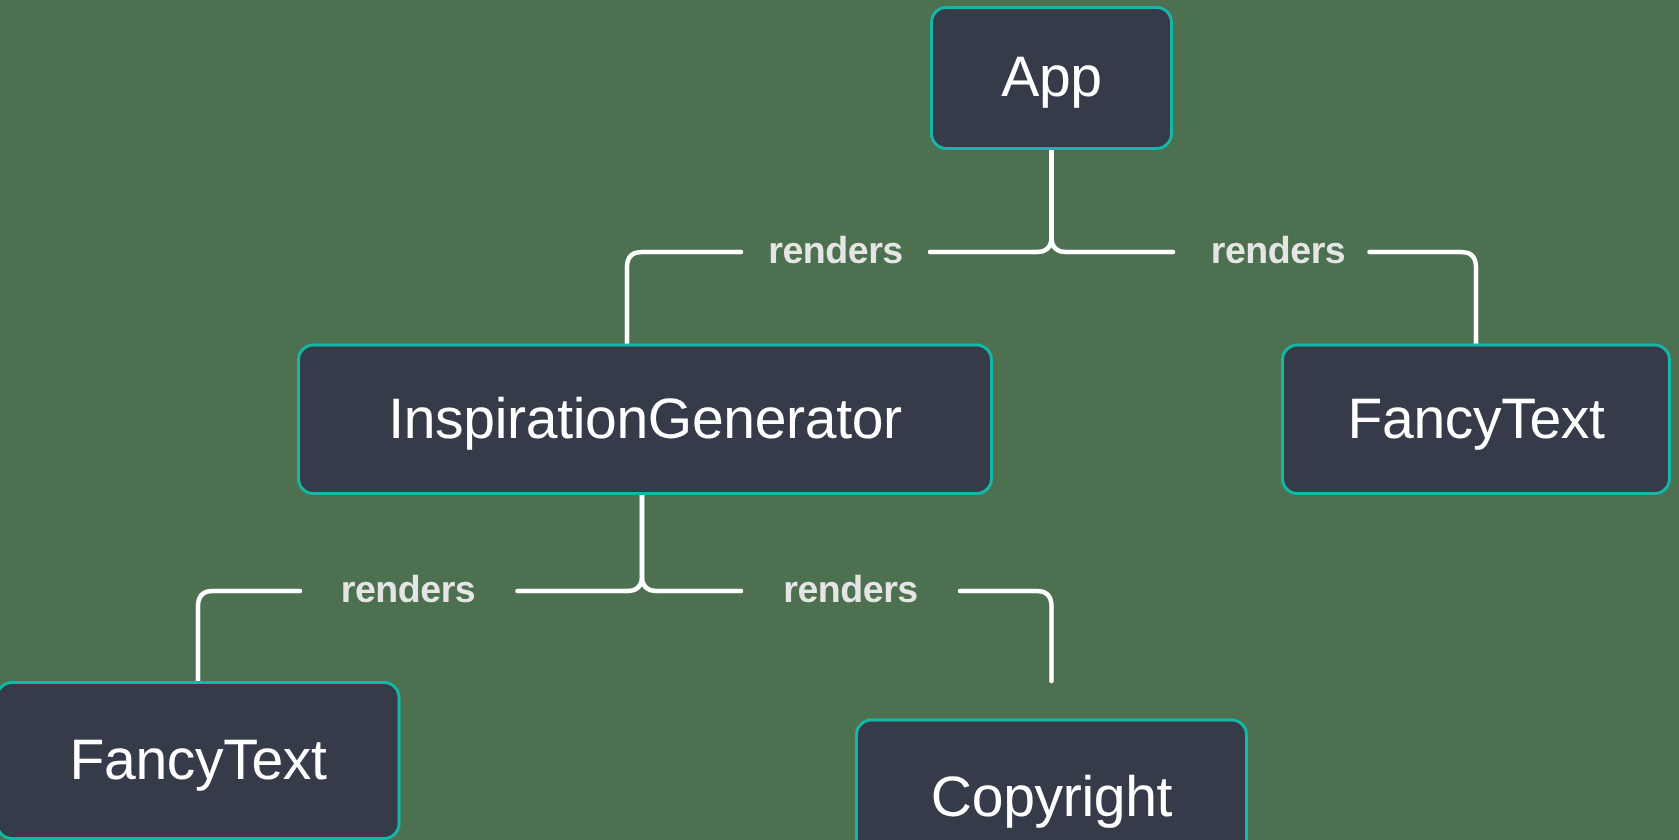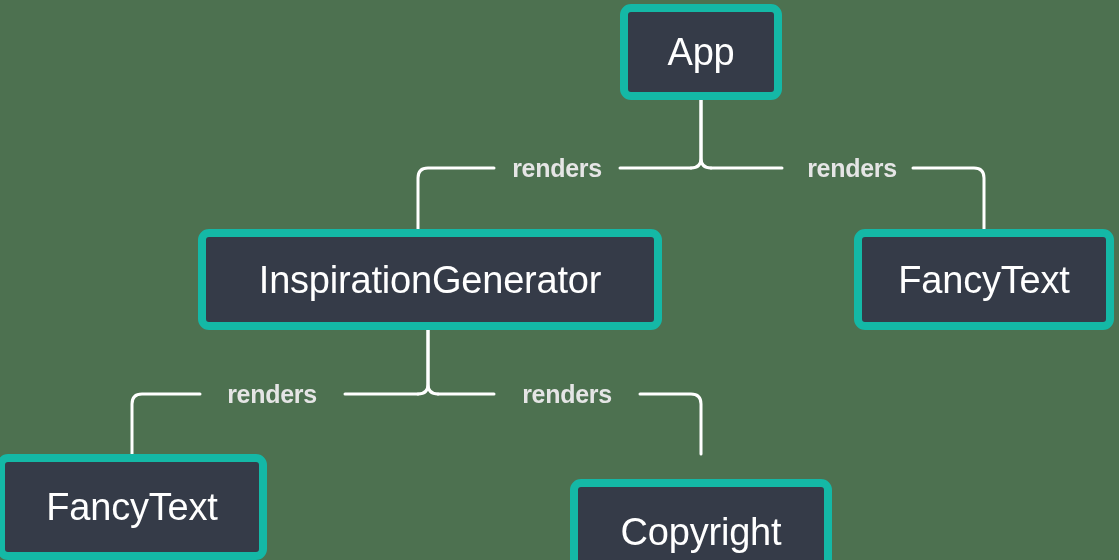--- a/index.html
+++ b/index.html
@@ -21,21 +21,21 @@
     position: absolute;
     left: 0;
     top: 0;
     width: 1119px;
     height: 560px;
   }
   .node {
     position: absolute;
     box-sizing: border-box;
     background: #353b48;
-    border: 8px solid #14b8a6;
+    border: 2px solid #14b8a6;
     border-radius: 11px;
     display: flex;
     align-items: center;
     justify-content: center;
     color: #ffffff;
     font-size: 38px;
     font-weight: 400;
     letter-spacing: -0.2px;
     white-space: nowrap;
   }

